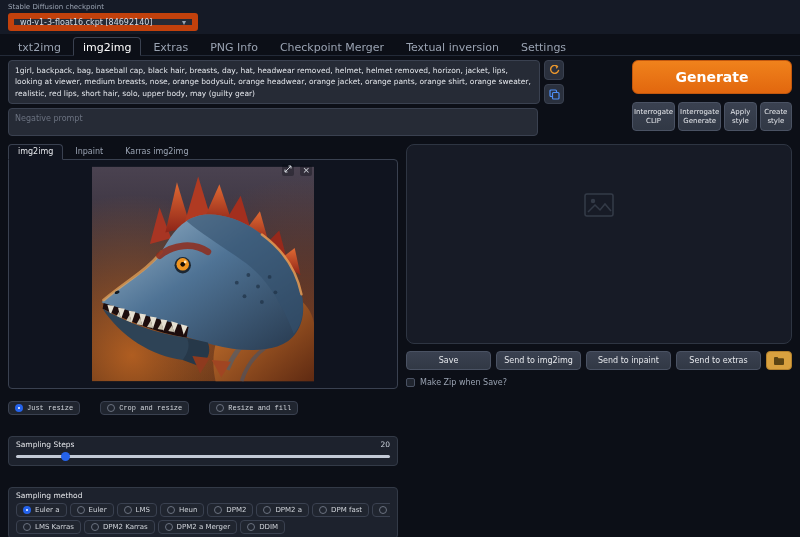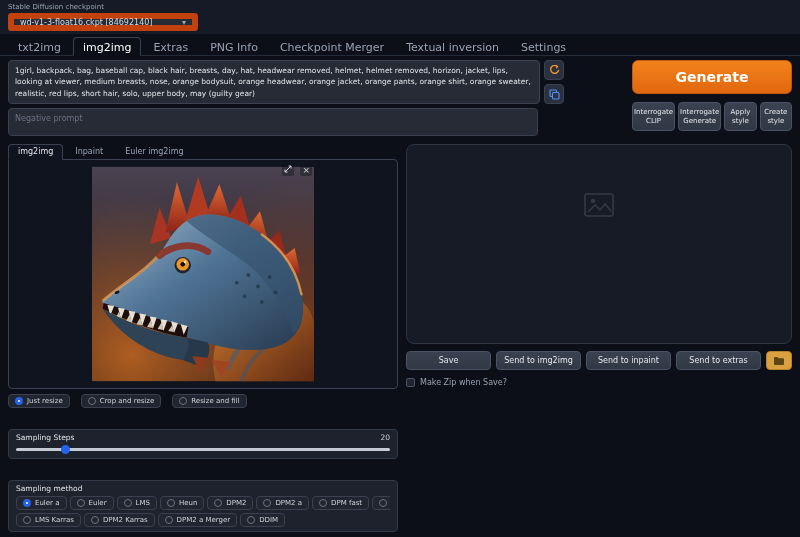--- a/index.html
+++ b/index.html
@@ -60,21 +60,21 @@
   .image-wrap { position:relative; width:222px; height:222px; }
   svg.art { width:100%; height:100%; display:block; border-radius:2px; cursor:pointer; }
   .img-tools { position:absolute; top:1px; right:2px; display:flex; gap:6px; align-items:center; }
   .img-tool { color:#d1d5db; font-size:9px; line-height:1; cursor:pointer; background:rgba(10,12,20,.35);
               border-radius:2px; padding:1px 2px; }
 
   .chip { display:inline-flex; align-items:center; gap:4px; border:1px solid #3a4150; background:#20252f;
           border-radius:4px; padding:1px 6px; font-size:7px; color:#d1d5db; white-space:nowrap; height:14px; cursor:pointer; }
   .radio { width:8px; height:8px; border-radius:50%; border:1px solid #6b7280; flex:0 0 auto; }
   .chip.selected .radio { border:3px solid #2563eb; background:#fff; }
-  .resize-row { display:flex; gap:11px; margin-top:5px; overflow:hidden; }
+  .resize-row { display:flex; gap:20px; margin-top:12px; overflow:hidden;font-family:Liberation Mono, monospace; }
 
   .box { border:1px solid #333a47; background:#1d222d; border-radius:4px; padding:3px 7px 4px; margin-top:21px; overflow:hidden; }
   .box-head { display:flex; justify-content:space-between; font-size:7.5px; color:#e5e7eb; margin-bottom:3px; }
   .box-val { color:#cbd2dc; }
   .slider { position:relative; height:9px; cursor:pointer; }
   .slider .track { position:absolute; top:3px; left:0; right:0; height:3px; background:#c3cad6; border-radius:2px; }
   .slider .handle { position:absolute; top:0; width:9px; height:9px; margin-left:-4px; background:#2563eb;
                     border-radius:50%; cursor:grab; }
   .chips-row { display:flex; gap:3px; margin-top:3px; overflow:hidden; }
 
@@ -147,21 +147,21 @@
       </div>
     </div>
 
     <div class="mainrow">
 
       <div class="left-col">
 
         <div class="inner-tabs">
           <div class="itab active">img2img</div>
           <div class="itab">Inpaint</div>
-          <div class="itab">Euler img2img</div>
+          <div class="itab">Karras img2img</div>
         </div>
 
         <div class="image-panel">
           <div class="image-wrap">
 
             <svg class="art" viewBox="0 0 230 222" role="img">
               <defs>
                 <linearGradient id="bgG" x1="0" y1="0" x2="0" y2="1">
                   <stop offset="0" stop-color="#4a4250"></stop>
                     <stop offset="0.45" stop-color="#332b36"></stop>

